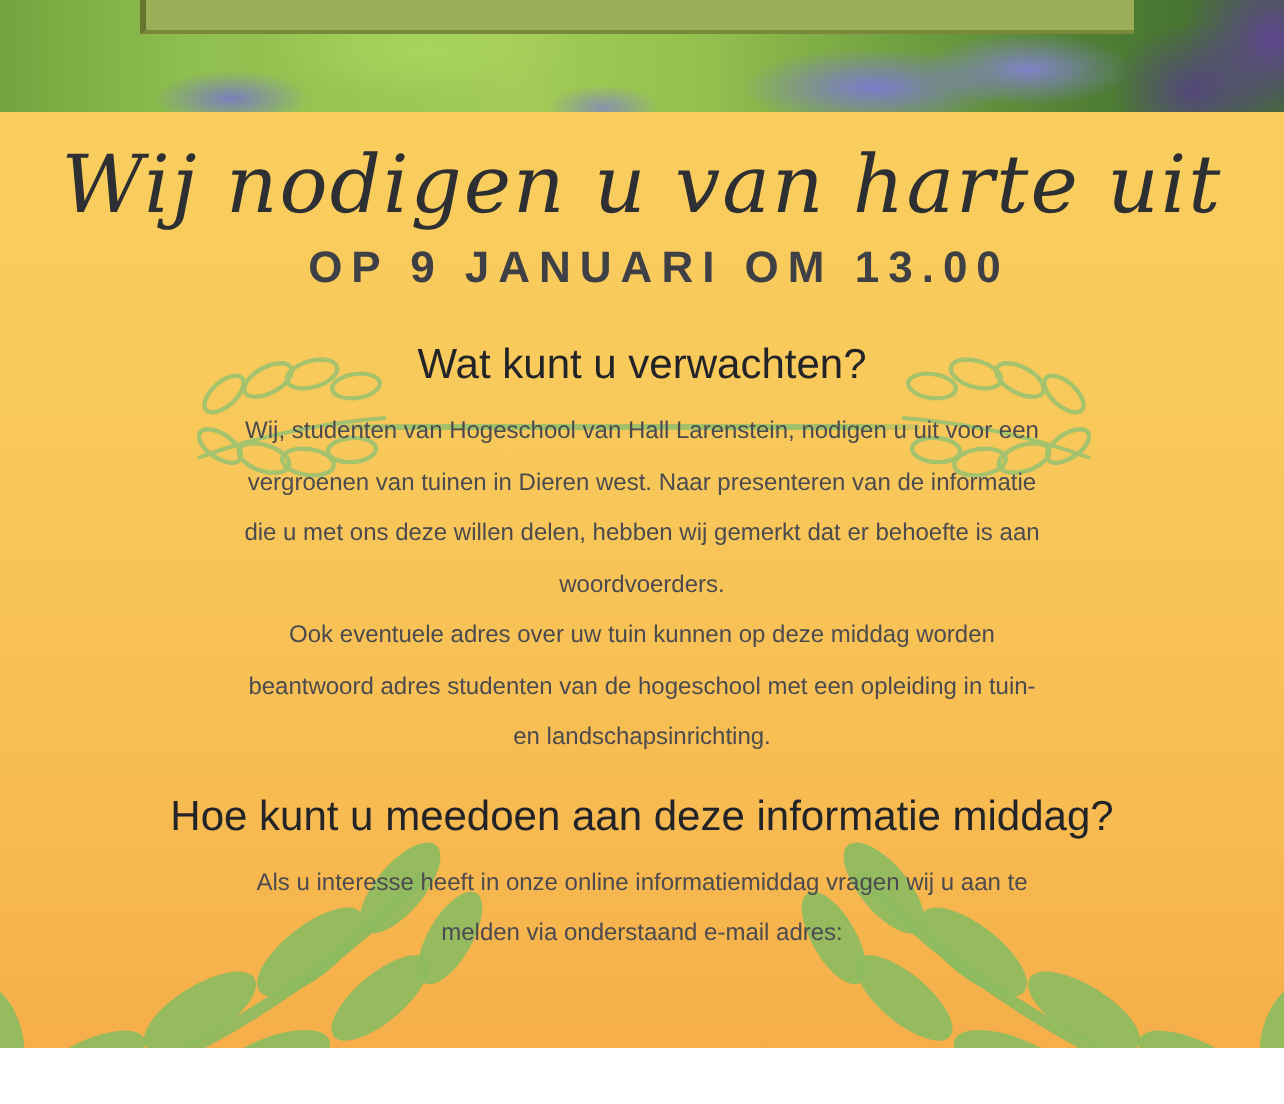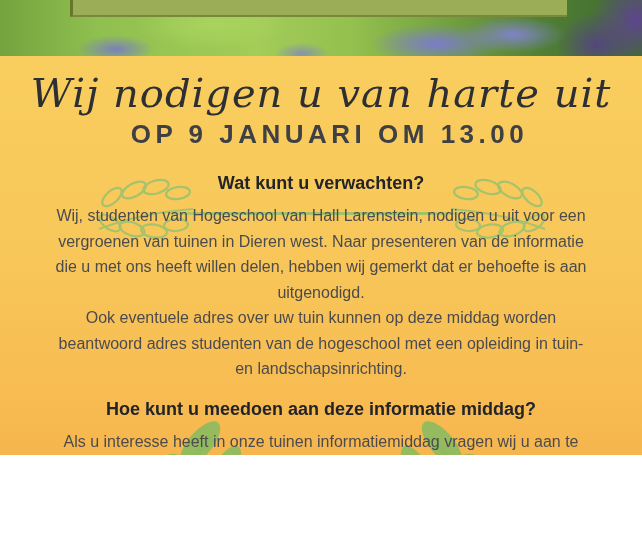--- a/index.html
+++ b/index.html
@@ -3,21 +3,21 @@
 <meta charset="utf-8">
 <style>
   :root{
     --card-top:#f9ce5e; --card-bottom:#f5ab48;
     --banner-green:#9cad58; --banner-border:#67762c;
     --leaf-outline:#a5c36c; --leaf-solid:#8dbb5f; --brush-line:#a3c168;
     --title-color:#2e2f33; --heading-color:#232428; --body-color:#4b4b4f;
   }
   *{margin:0;padding:0;box-sizing:border-box}
   body{font-family:"Liberation Sans",sans-serif}
-  .stage{position:relative;width:642px;height:455px;overflow:hidden;background:#6d28d9}
+  .stage{position:relative;width:642px;height:524px;overflow:hidden;background:#6d28d9}
 
   
   .photo{
     position:absolute;left:0;top:0;width:642px;height:56px;
     background-color:#7fae46;
     background-image:
       radial-gradient(ellipse 95px 28px at 68% 78%, rgba(123,121,211,.95), rgba(123,121,211,0) 70%),
       radial-gradient(ellipse 75px 26px at 80% 62%, rgba(132,130,216,.9), rgba(132,130,216,0) 70%),
       radial-gradient(ellipse 55px 20px at 18% 88%, rgba(118,116,206,.85), rgba(118,116,206,0) 70%),
       radial-gradient(ellipse 40px 16px at 47% 96%, rgba(126,123,210,.7), rgba(126,123,210,0) 70%),
@@ -37,29 +37,29 @@
   .card{
     position:absolute;left:0;top:56px;width:642px;height:496px;
     background:linear-gradient(180deg,var(--card-top) 0%,#f8c75a 38%,#f7bb51 70%,var(--card-bottom) 100%);
   }
   .content{position:relative;z-index:2;text-align:center}
   .title{
     margin-top:13px;font-family:"DejaVu Serif",serif;font-style:italic;font-weight:500;
     font-size:40px;line-height:48px;letter-spacing:1px;color:var(--title-color);
   }
   .datetime{
-    margin-top:6px;font-size:26px;line-height:22px;font-weight:600;
+    margin-top:6px;font-size:22px;line-height:22px;font-weight:600;
     letter-spacing:4.5px;color:#3e4045;padding-left:17px;
   }
   .section-heading{
-    font-size:18px;line-height:24px;font-weight:bold;color:var(--heading-color);
+    font-size:21px;line-height:24px;font-weight:normal;color:var(--heading-color);
   }
   .heading-1{margin-top:26px}
   .heading-2{margin-top:15px}
-  .para{margin:0 auto;width:624px;font-size:16px;color:var(--body-color)}
+  .para{margin:0 auto;width:624px;font-size:12px;color:var(--body-color)}
   .para-1{margin-top:8px}
   .para-3{margin-top:8px}
   .text-line{line-height:25.5px;white-space:nowrap}
 
   
   .deco{position:absolute;z-index:1}
   .branch-top-left{left:96px;top:121px;width:100px;height:70px}
   .branch-top-right{left:448px;top:121px;width:100px;height:70px;transform:scaleX(-1)}
   .brush-line{
     left:168px;top:156px;width:292px;height:3px;border-radius:2px;
@@ -134,32 +134,32 @@
 
     <div class="content">
       <h1 class="title">Wij nodigen u van harte uit</h1>
       <div class="datetime">OP 9 JANUARI OM 13.00</div>
 
       <h2 class="section-heading heading-1">Wat kunt u verwachten?</h2>
 
       <div class="para para-1">
         <div class="text-line">Wij, studenten van Hogeschool van Hall Larenstein, nodigen u uit voor een</div>
         <div class="text-line">vergroenen van tuinen in Dieren west. Naar presenteren van de informatie</div>
-        <div class="text-line">die u met ons heeft willen delen, hebben wij gemerkt dat er behoefte is aan</div>
-        <div class="text-line">uitgenodigd.</div>
+        <div class="text-line">die u met ons deze willen delen, hebben wij gemerkt dat er behoefte is aan</div>
+        <div class="text-line">woordvoerders.</div>
       </div>
 
       <div class="para para-2">
         <div class="text-line">Ook eventuele adres over uw tuin kunnen op deze middag worden</div>
         <div class="text-line">beantwoord adres studenten van de hogeschool met een opleiding in tuin-</div>
         <div class="text-line">en landschapsinrichting.</div>
       </div>
 
       <h2 class="section-heading heading-2">Hoe kunt u meedoen aan deze informatie middag?</h2>
 
       <div class="para para-3">
-        <div class="text-line">Als u interesse heeft in onze tuinen informatiemiddag vragen wij u aan te</div>
+        <div class="text-line">Als u interesse heeft in onze online informatiemiddag vragen wij u aan te</div>
         <div class="text-line">melden via onderstaand e-mail adres:</div>
       </div>
     </div>
 
   </div>
 </div>
 
 </body></html>

